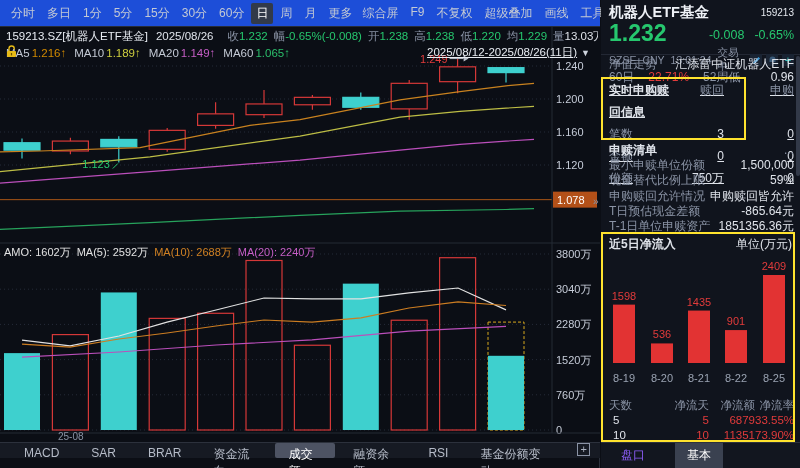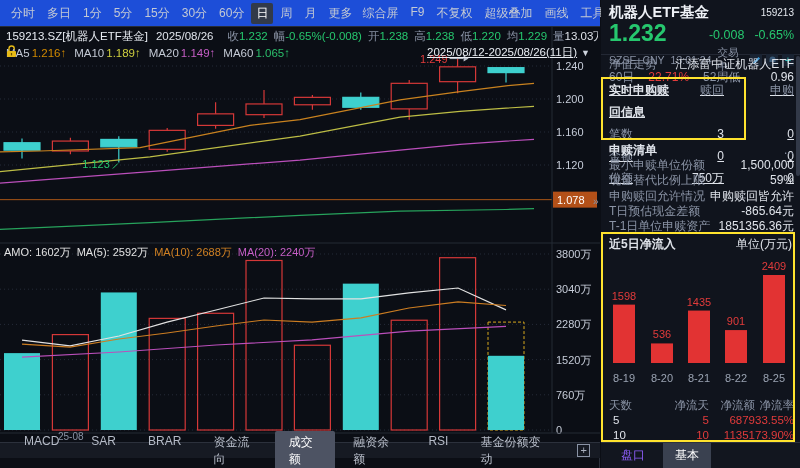--- a/index.html
+++ b/index.html
@@ -28,21 +28,21 @@
   .mabar{position:absolute;left:6px;top:18px;width:590px;height:15px;font-size:11.5px;
          white-space:nowrap;z-index:5;display:flex;align-items:center;}
   .mabar .lbl{color:#c3c9d4;margin-right:2px;margin-left:8px;}
   .mabar .lbl:first-child{margin-left:0;}
   .range{margin-left:auto;display:flex;align-items:center;gap:4px;color:#e8ecf2;cursor:pointer;}
   .range .rt{text-decoration:underline;}
   .range .tri{font-size:9px;color:#cfd4de;}
   .amobar{position:absolute;left:4px;top:218px;font-size:11px;white-space:nowrap;z-index:5;}
   .amobar span{margin-right:6px;}
   .btabs{position:absolute;left:0;top:442px;width:600px;height:16px;background:#161a23;
-         border-top:1px solid #2c313c;display:flex;align-items:center;gap:12px;
+         border-top:1px solid #2c313c;display:flex;gap:12px;
          padding:0 10px;font-size:12px;color:#b6bcc8;}
   .btab{padding:3px 14px;cursor:pointer;}
   .btab.active{background:#4d5363;color:#fff;border-radius:2px;}
   .addbox{width:13px;height:13px;border:1px solid #8a93a5;color:#aab1bf;font-size:11px;line-height:11px;
           text-align:center;margin-left:6px;cursor:pointer;}
   .green{color:#26c76e;} .red{color:#e23b3b;} .white{color:#dfe3ea;} .gray{color:#8a93a5;}
   
   .panel{position:absolute;left:601px;top:0;width:199px;height:468px;background:#10141d;font-size:12px;}
   .p-head{position:absolute;left:0;top:0;width:100%;height:55px;border-bottom:1px solid #232834;padding:3px 6px 0 8px;}
   .ph-r1{display:flex;justify-content:space-between;align-items:center;}
@@ -62,21 +62,21 @@
   .ss{position:absolute;left:0;top:143px;width:100%;padding:0 6px 0 8px;line-height:15.2px;}
   .ss-row{display:flex;} .ss-row .rv{margin-left:auto;white-space:nowrap;}
   .inftitle{position:absolute;left:0;top:236px;width:100%;padding:0 8px;display:flex;font-weight:bold;}
   .inftitle .rv{margin-left:auto;font-weight:normal;color:#dfe3ea;}
   .tb-grid{grid-template-columns:44px 56px 46px 1fr;top:398px;line-height:15px;font-size:11.5px;}
   .tb-grid .h{color:#8a93a5;}
   .tb-grid .a{text-align:right;}
   .p-tabs{position:absolute;left:0;top:442px;width:100%;height:26px;border-top:1px solid #2c313c;
           background:#12161f;display:flex;align-items:center;padding:0 8px;gap:6px;font-size:12px;}
   .p-tab{padding:4px 12px;color:#8b5cf6;cursor:pointer;}
-  .p-tab.active{background:#3a4150;color:#fff;}
+  .p-tab.active{background:#3a4150;color:#fff;margin-left:12px;}
   .ybox{position:absolute;border:2px solid #ffe32e;pointer-events:none;z-index:8;}
   .box1{left:0;top:77px;width:145px;height:63px;}
   .box2{left:0;top:232px;width:194px;height:210px;}
   .collapse{position:absolute;left:593px;top:196px;color:#8a93a5;font-size:10px;z-index:9;cursor:pointer;}
   .pscroll{position:absolute;right:0;top:56px;width:4px;height:120px;background:#323948;border-radius:2px;z-index:9;}
   .lock{display:inline-block;margin-left:2px;cursor:pointer;}
 </style>
 </head>
 <body>
 

